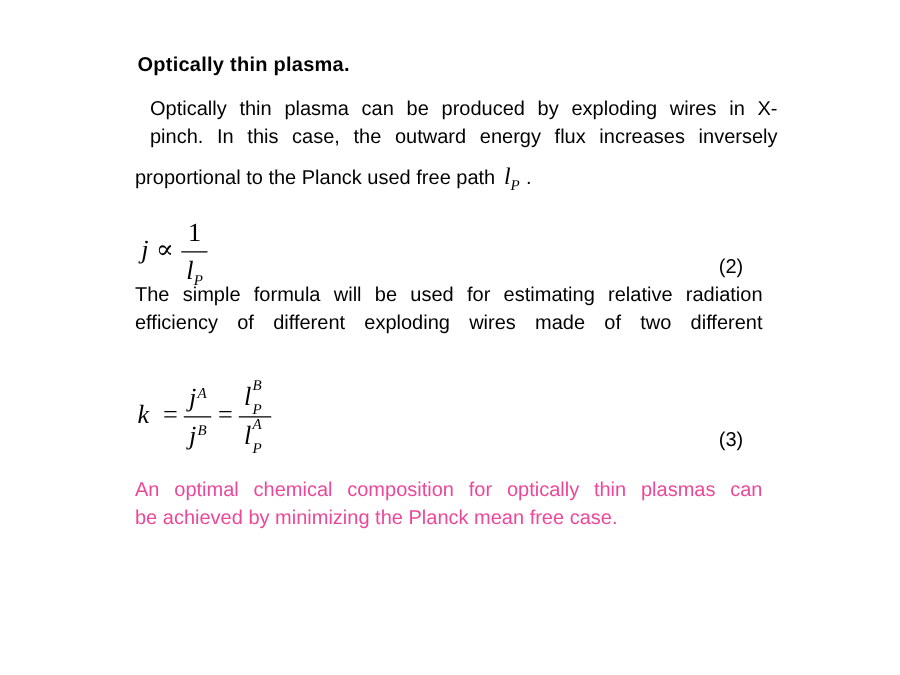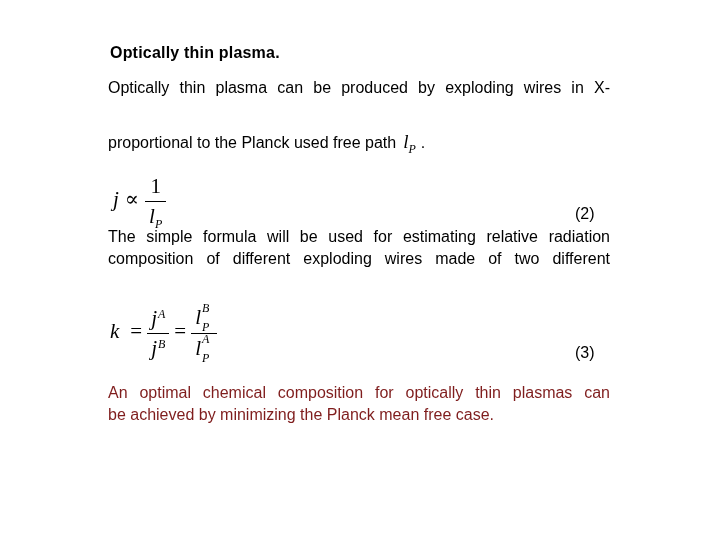--- a/index.html
+++ b/index.html
@@ -30,24 +30,24 @@
     left: 108px;
     width: 502px;
     font-size: 16px;
     line-height: 21.5px;
   }
   .para .line { display: block; }
   .line.just {
     text-align: justify;
     text-align-last: justify;
   }
-  .p1 { top: 77px; }
+  .p1 { top: 77px; margin-left: 12px; }
   .p1c { top: 131px; }
   .p2 { top: 226px; }
-  .p3 { top: 382px; color: #7f1d1d; }
+  .p3 { top: 382px; color: #ec4899; }
 
   
   .imath {
     font-family: "Liberation Serif", "DejaVu Serif", serif;
     font-style: italic;
     font-size: 19px;
     margin-left: 7px;
   }
   .imath .msub {
     font-size: 12px;
@@ -134,34 +134,35 @@
 </style>
 </head>
 <body>
 
 <div class="slide">
 
   <h1 class="title">Optically thin plasma.</h1>
 
   <div class="para p1">
     <span class="line just">Optically thin plasma can be produced by exploding wires in X-</span>
+    <span class="line just">pinch. In this case, the outward energy flux increases inversely</span>
   </div>
 
   <div class="para p1c">
     <span>proportional to the Planck used free path</span><span class="imath"><span class="mvar">l</span><span class="msub">P</span></span><span class="suffix">.</span>
   </div>
 
   <div class="equation eq2">
     <span class="mvar">j</span><span class="mop">∝</span><span class="frac"><span class="num">1</span><span class="den"><span class="mvar">l</span><span class="msub">P</span></span></span>
   </div>
   <div class="eqlabel eq2label">(2)</div>
 
   <div class="para p2">
     <span class="line just">The simple formula will be used for estimating relative radiation</span>
-    <span class="line just">composition of different exploding wires made of two different</span>
+    <span class="line just">efficiency of different exploding wires made of two different</span>
   </div>
 
   <div class="equation eq3">
     <span class="mvar lhs">k</span><span class="mop">=</span><span class="frac"><span class="num"><span class="mvar">j</span><span class="msup">A</span></span><span class="den"><span class="mvar">j</span><span class="msup">B</span></span></span><span class="mop">=</span><span class="frac"><span class="num"><span class="mvar">l</span><span class="stack"><span class="s-sup">B</span><span class="s-sub">P</span></span></span><span class="den"><span class="mvar">l</span><span class="stack"><span class="s-sup">A</span><span class="s-sub">P</span></span></span></span>
   </div>
   <div class="eqlabel eq3label">(3)</div>
 
   <div class="para p3">
     <span class="line just">An optimal chemical composition for optically thin plasmas can</span>
     <span class="line">be achieved by minimizing the Planck mean free case.</span>

